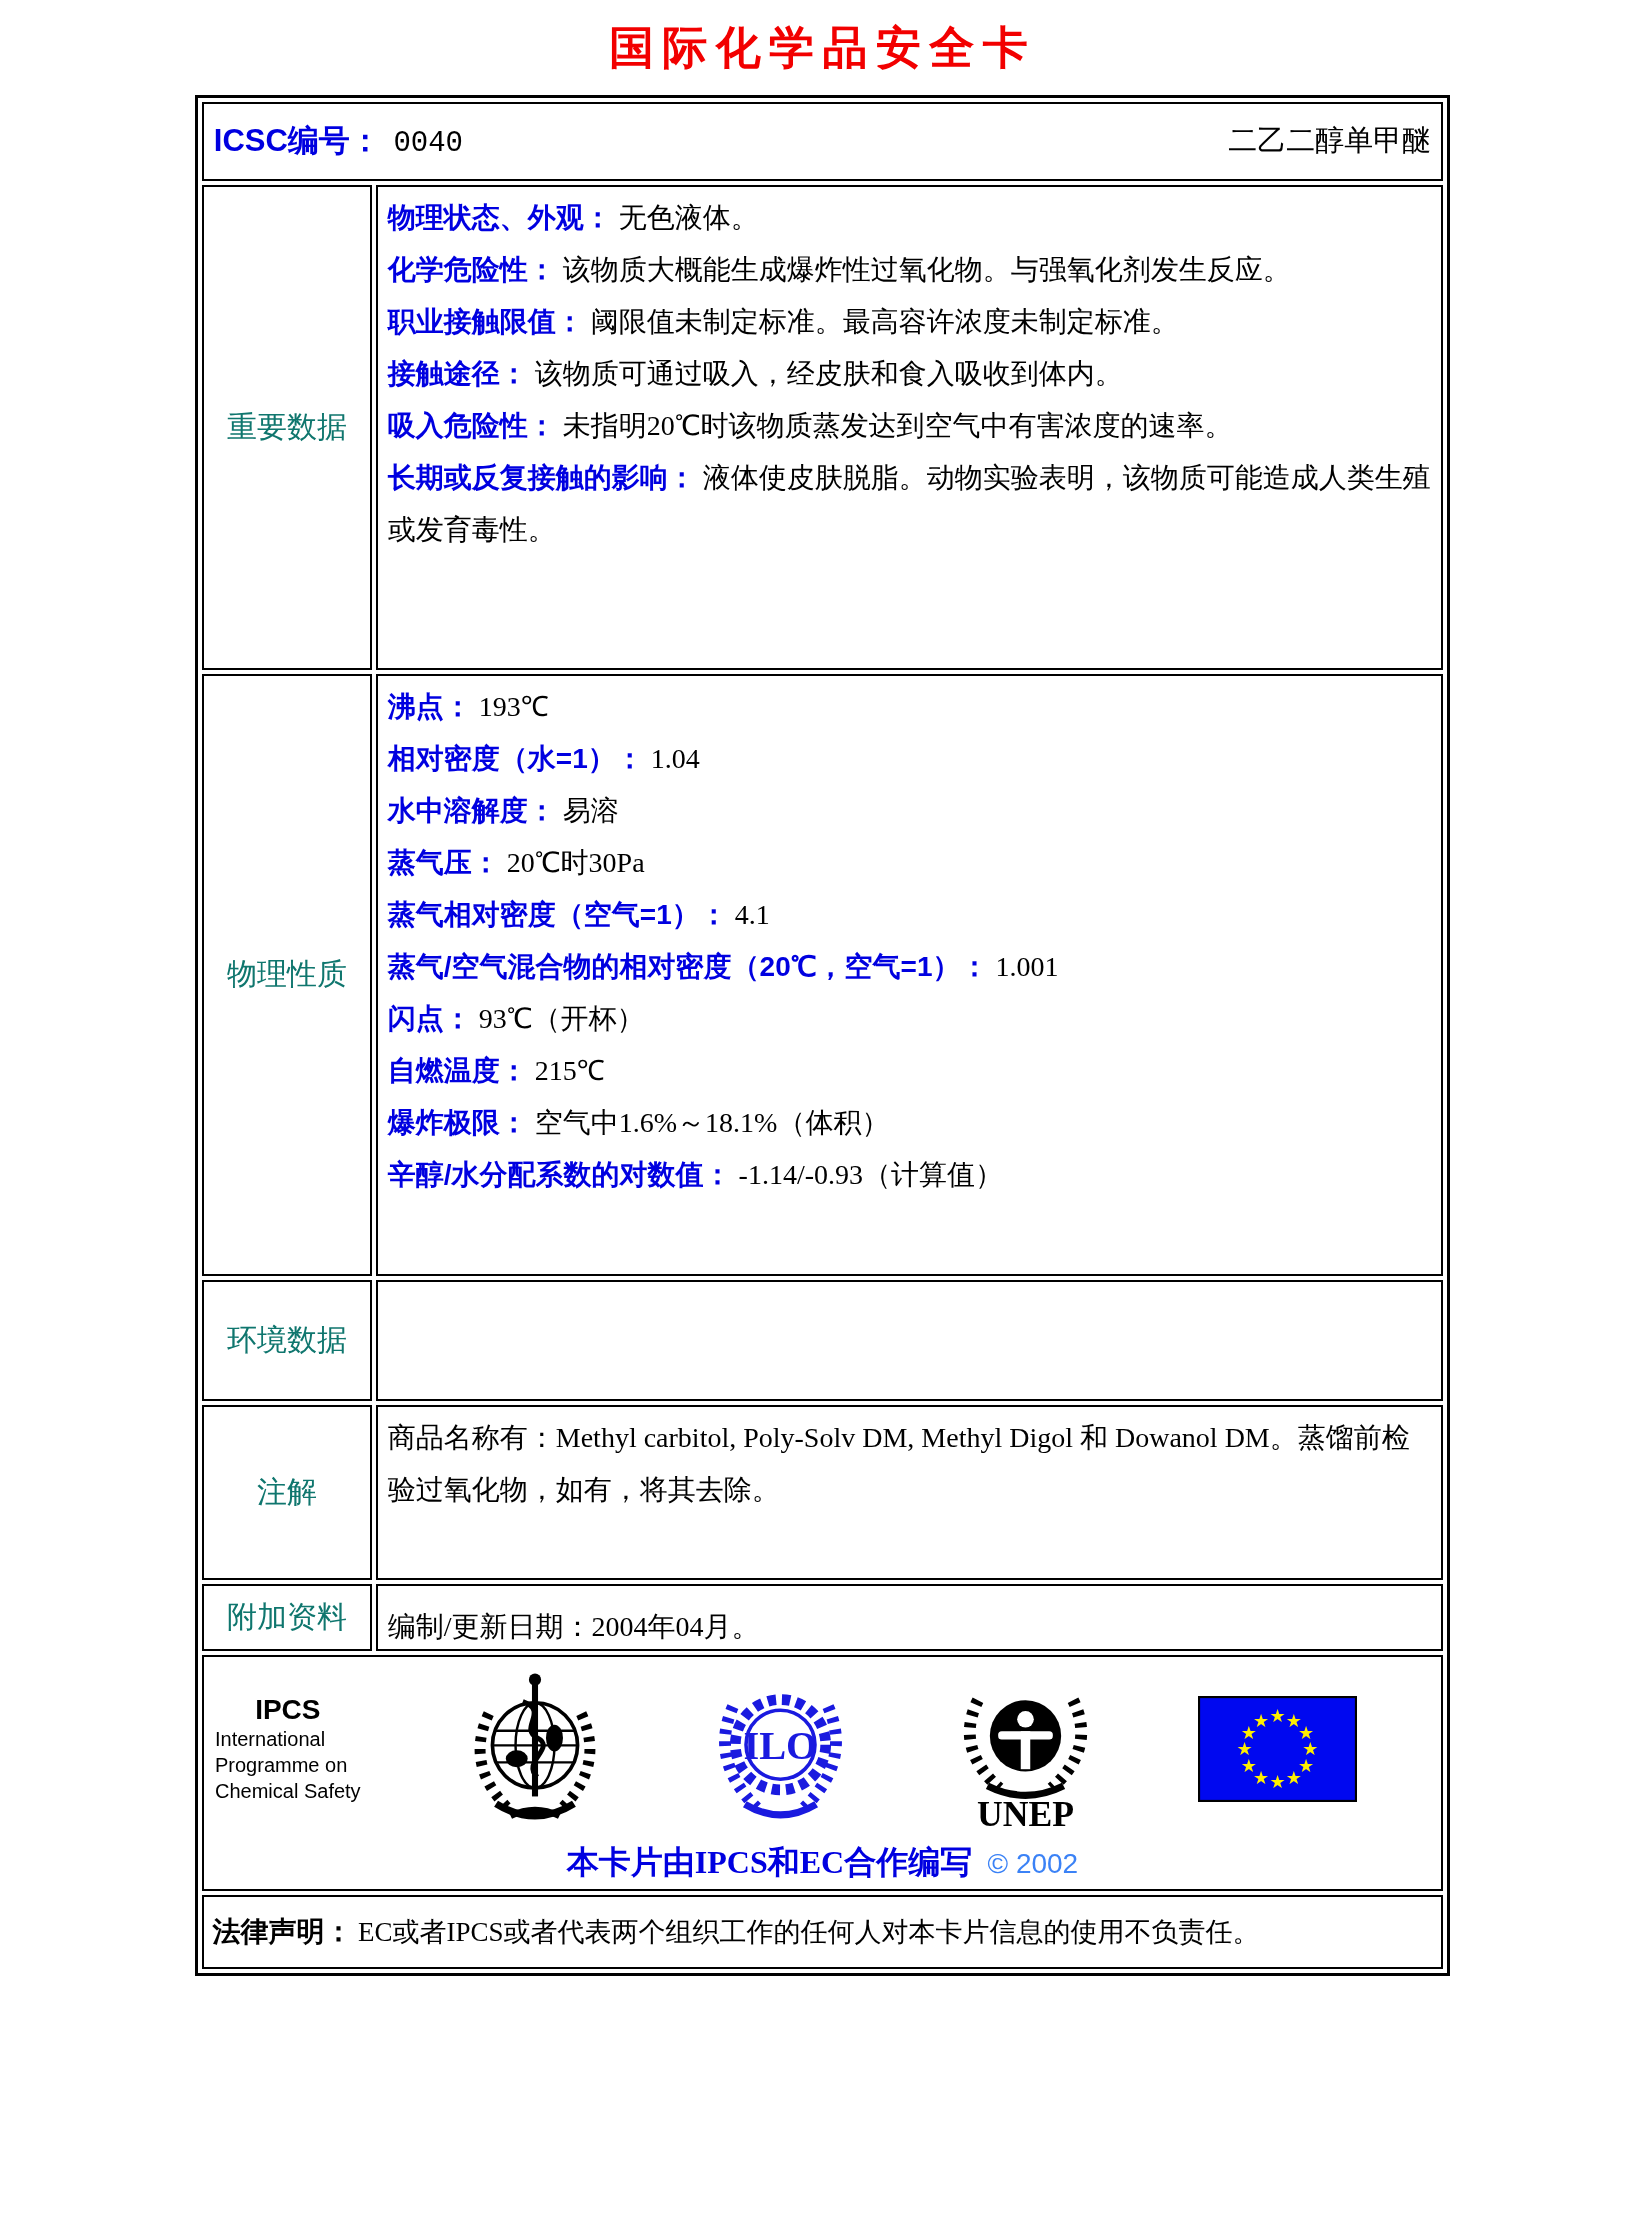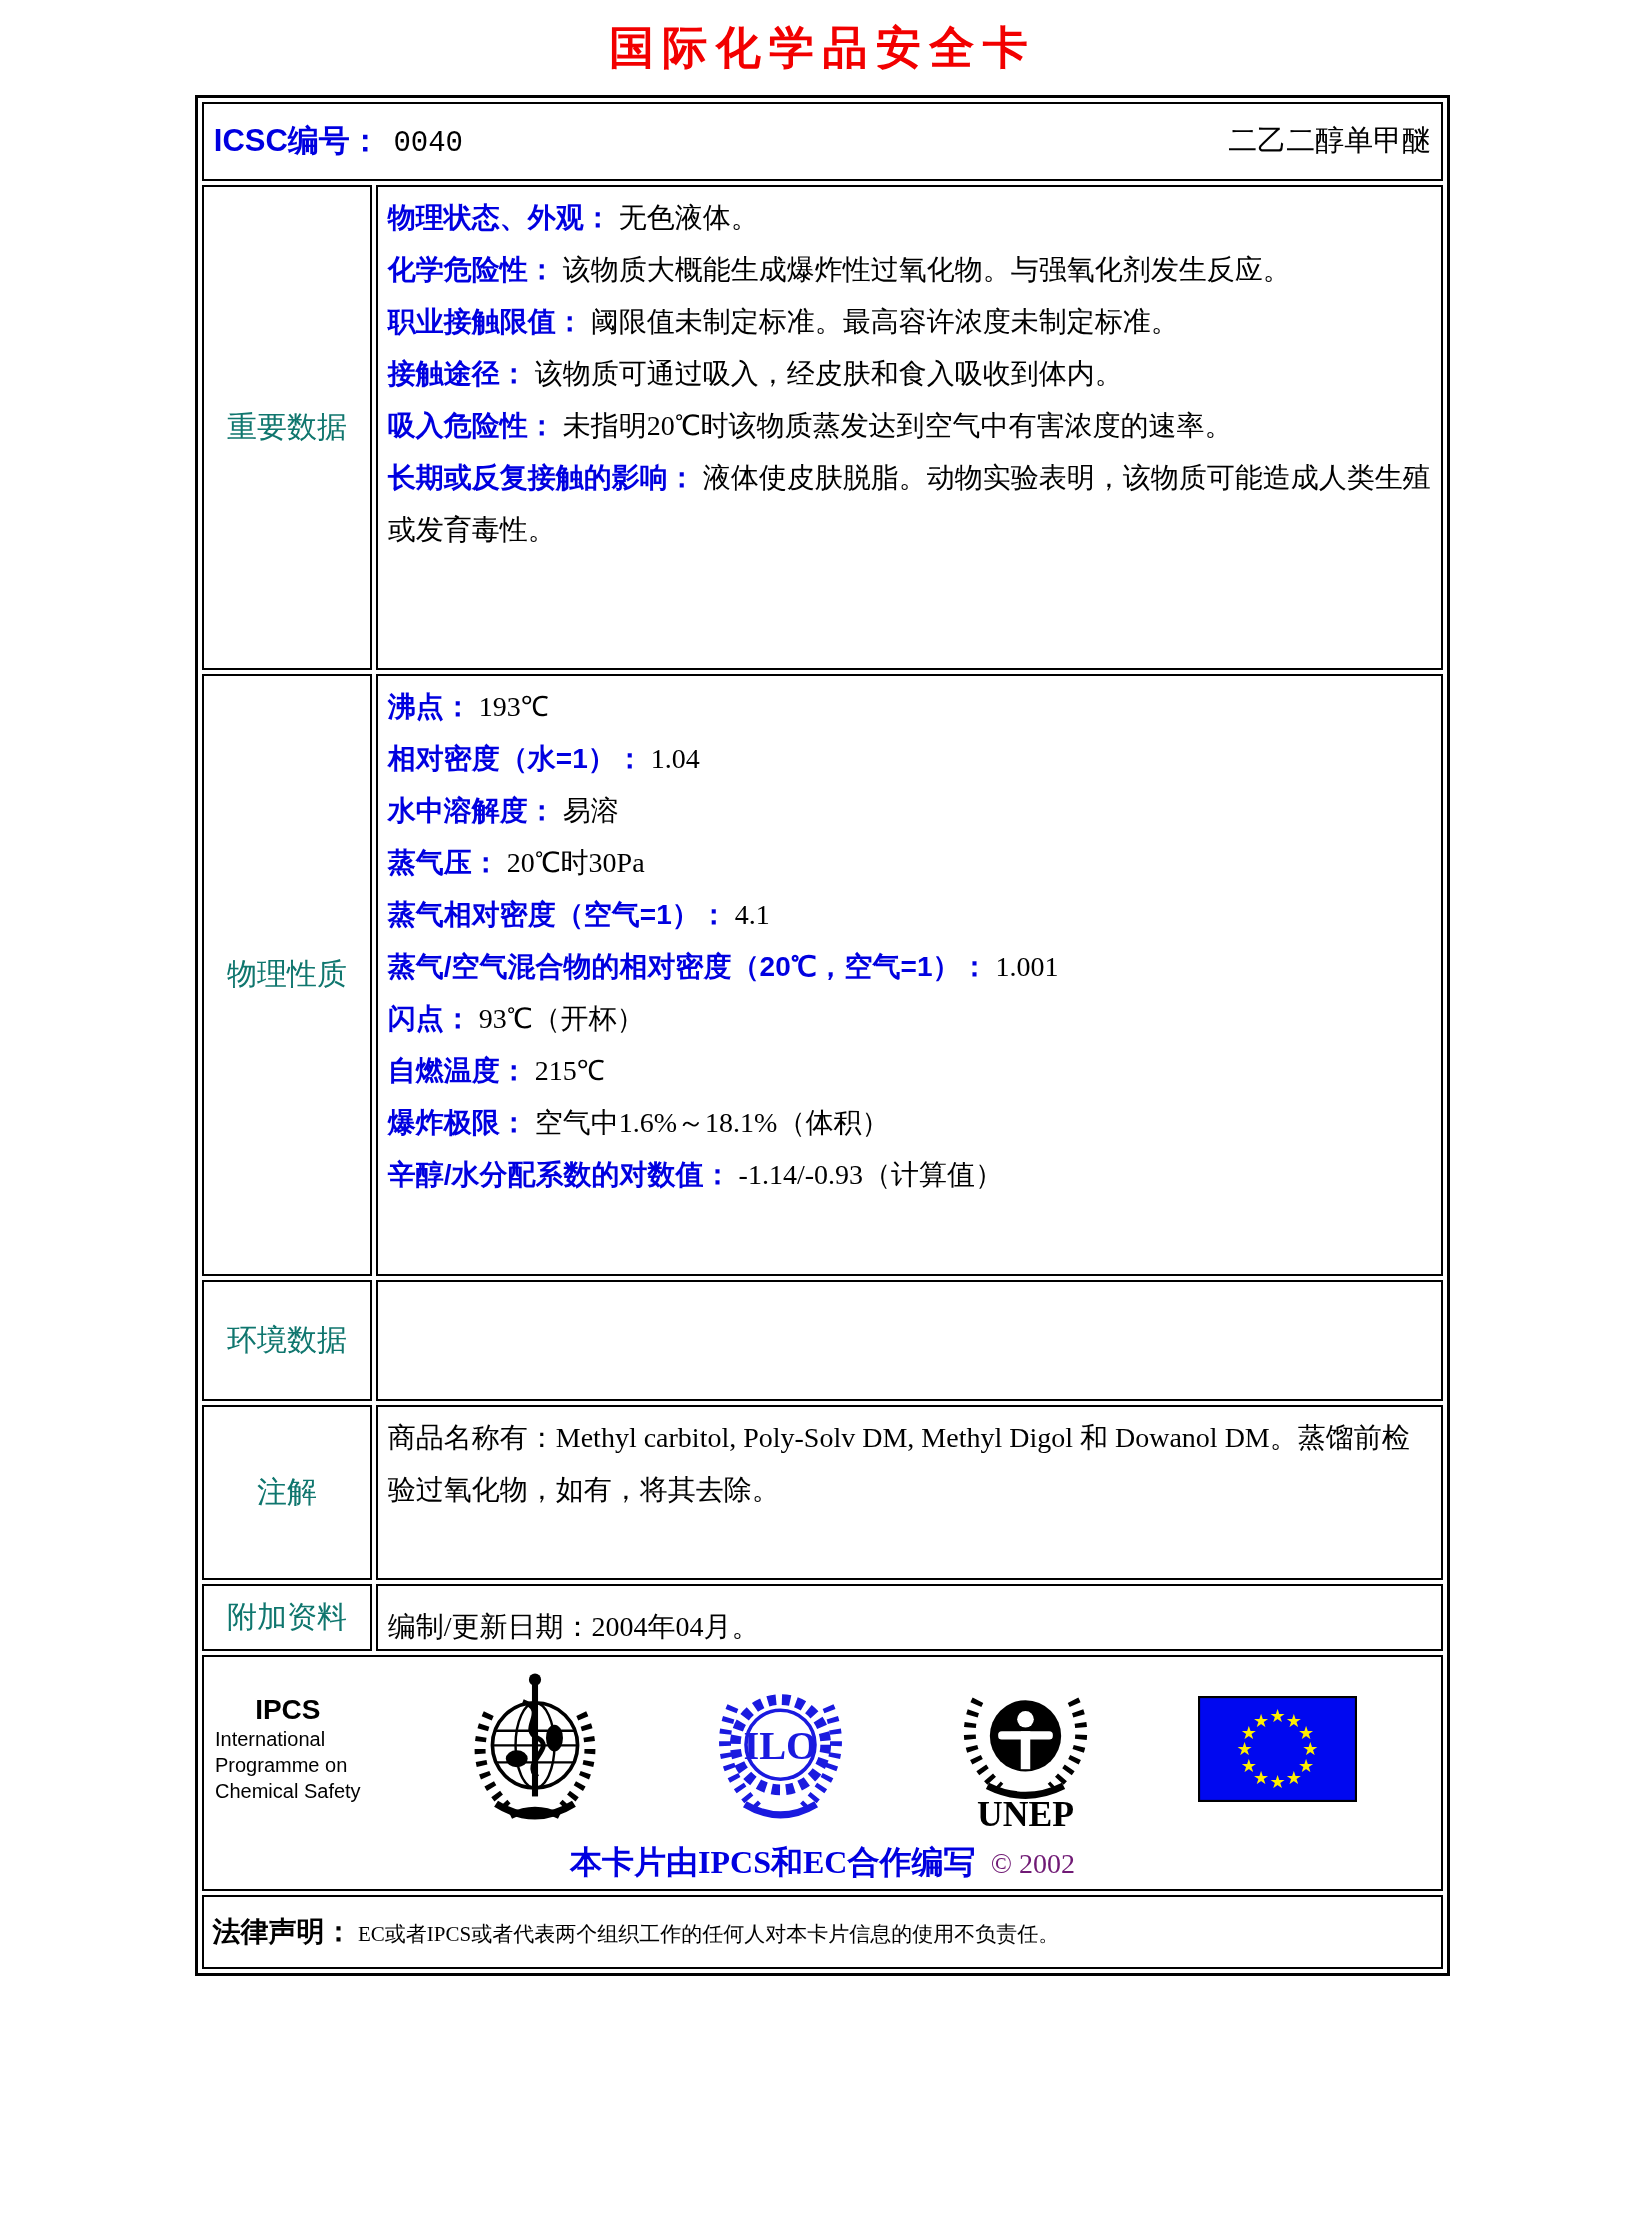--- a/index.html
+++ b/index.html
@@ -30,25 +30,25 @@
   td.midcontent{vertical-align:middle;padding:5.6px 9.8px;}
   
   td.logoscell{vertical-align:middle;padding:7px 0 4.2px 0;}
   .logos-row{display:flex;align-items:center;justify-content:space-between;padding:2.8px 84px 0 11px;}
   .ipcs-block{color:#000;}
   .ipcs-abbr{font-family:"Liberation Sans",sans-serif;font-weight:bold;font-size:28px;line-height:1.15;text-align:center;}
   .ipcs-line{font-family:"Liberation Sans",sans-serif;font-size:20px;line-height:1.3;}
   .logo-box{display:flex;align-items:center;justify-content:center;}
   .credit-row{text-align:center;margin-top:9.8px;}
   .credit-text{font-family:"Liberation Serif",serif;font-weight:bold;color:#0000e0;font-size:32px;}
-  .copyright-text{font-family:Liberation Serif, serif;color:#701a75;font-size:28px;margin-left:15.3px;}
+  .copyright-text{font-family:Liberation Sans, sans-serif;color:#3b82f6;font-size:28px;margin-left:15.3px;}
   
   td.legalcell{vertical-align:middle;padding:7px 8.4px;}
   .legal-label{font-family:"Liberation Sans",sans-serif;font-weight:bold;color:#000;font-size:28px;margin-right:5.6px;}
-  .legal-text{font-family:"Liberation Serif",serif;color:#000;font-size:21px;}
+  .legal-text{font-family:"Liberation Serif",serif;color:#000;font-size:27px;}
 </style>
 </head>
 <body>
 
 <div class="page-title">国际化学品安全卡</div>
 
 <table class="card">
 
   <tbody>
       <tr>

